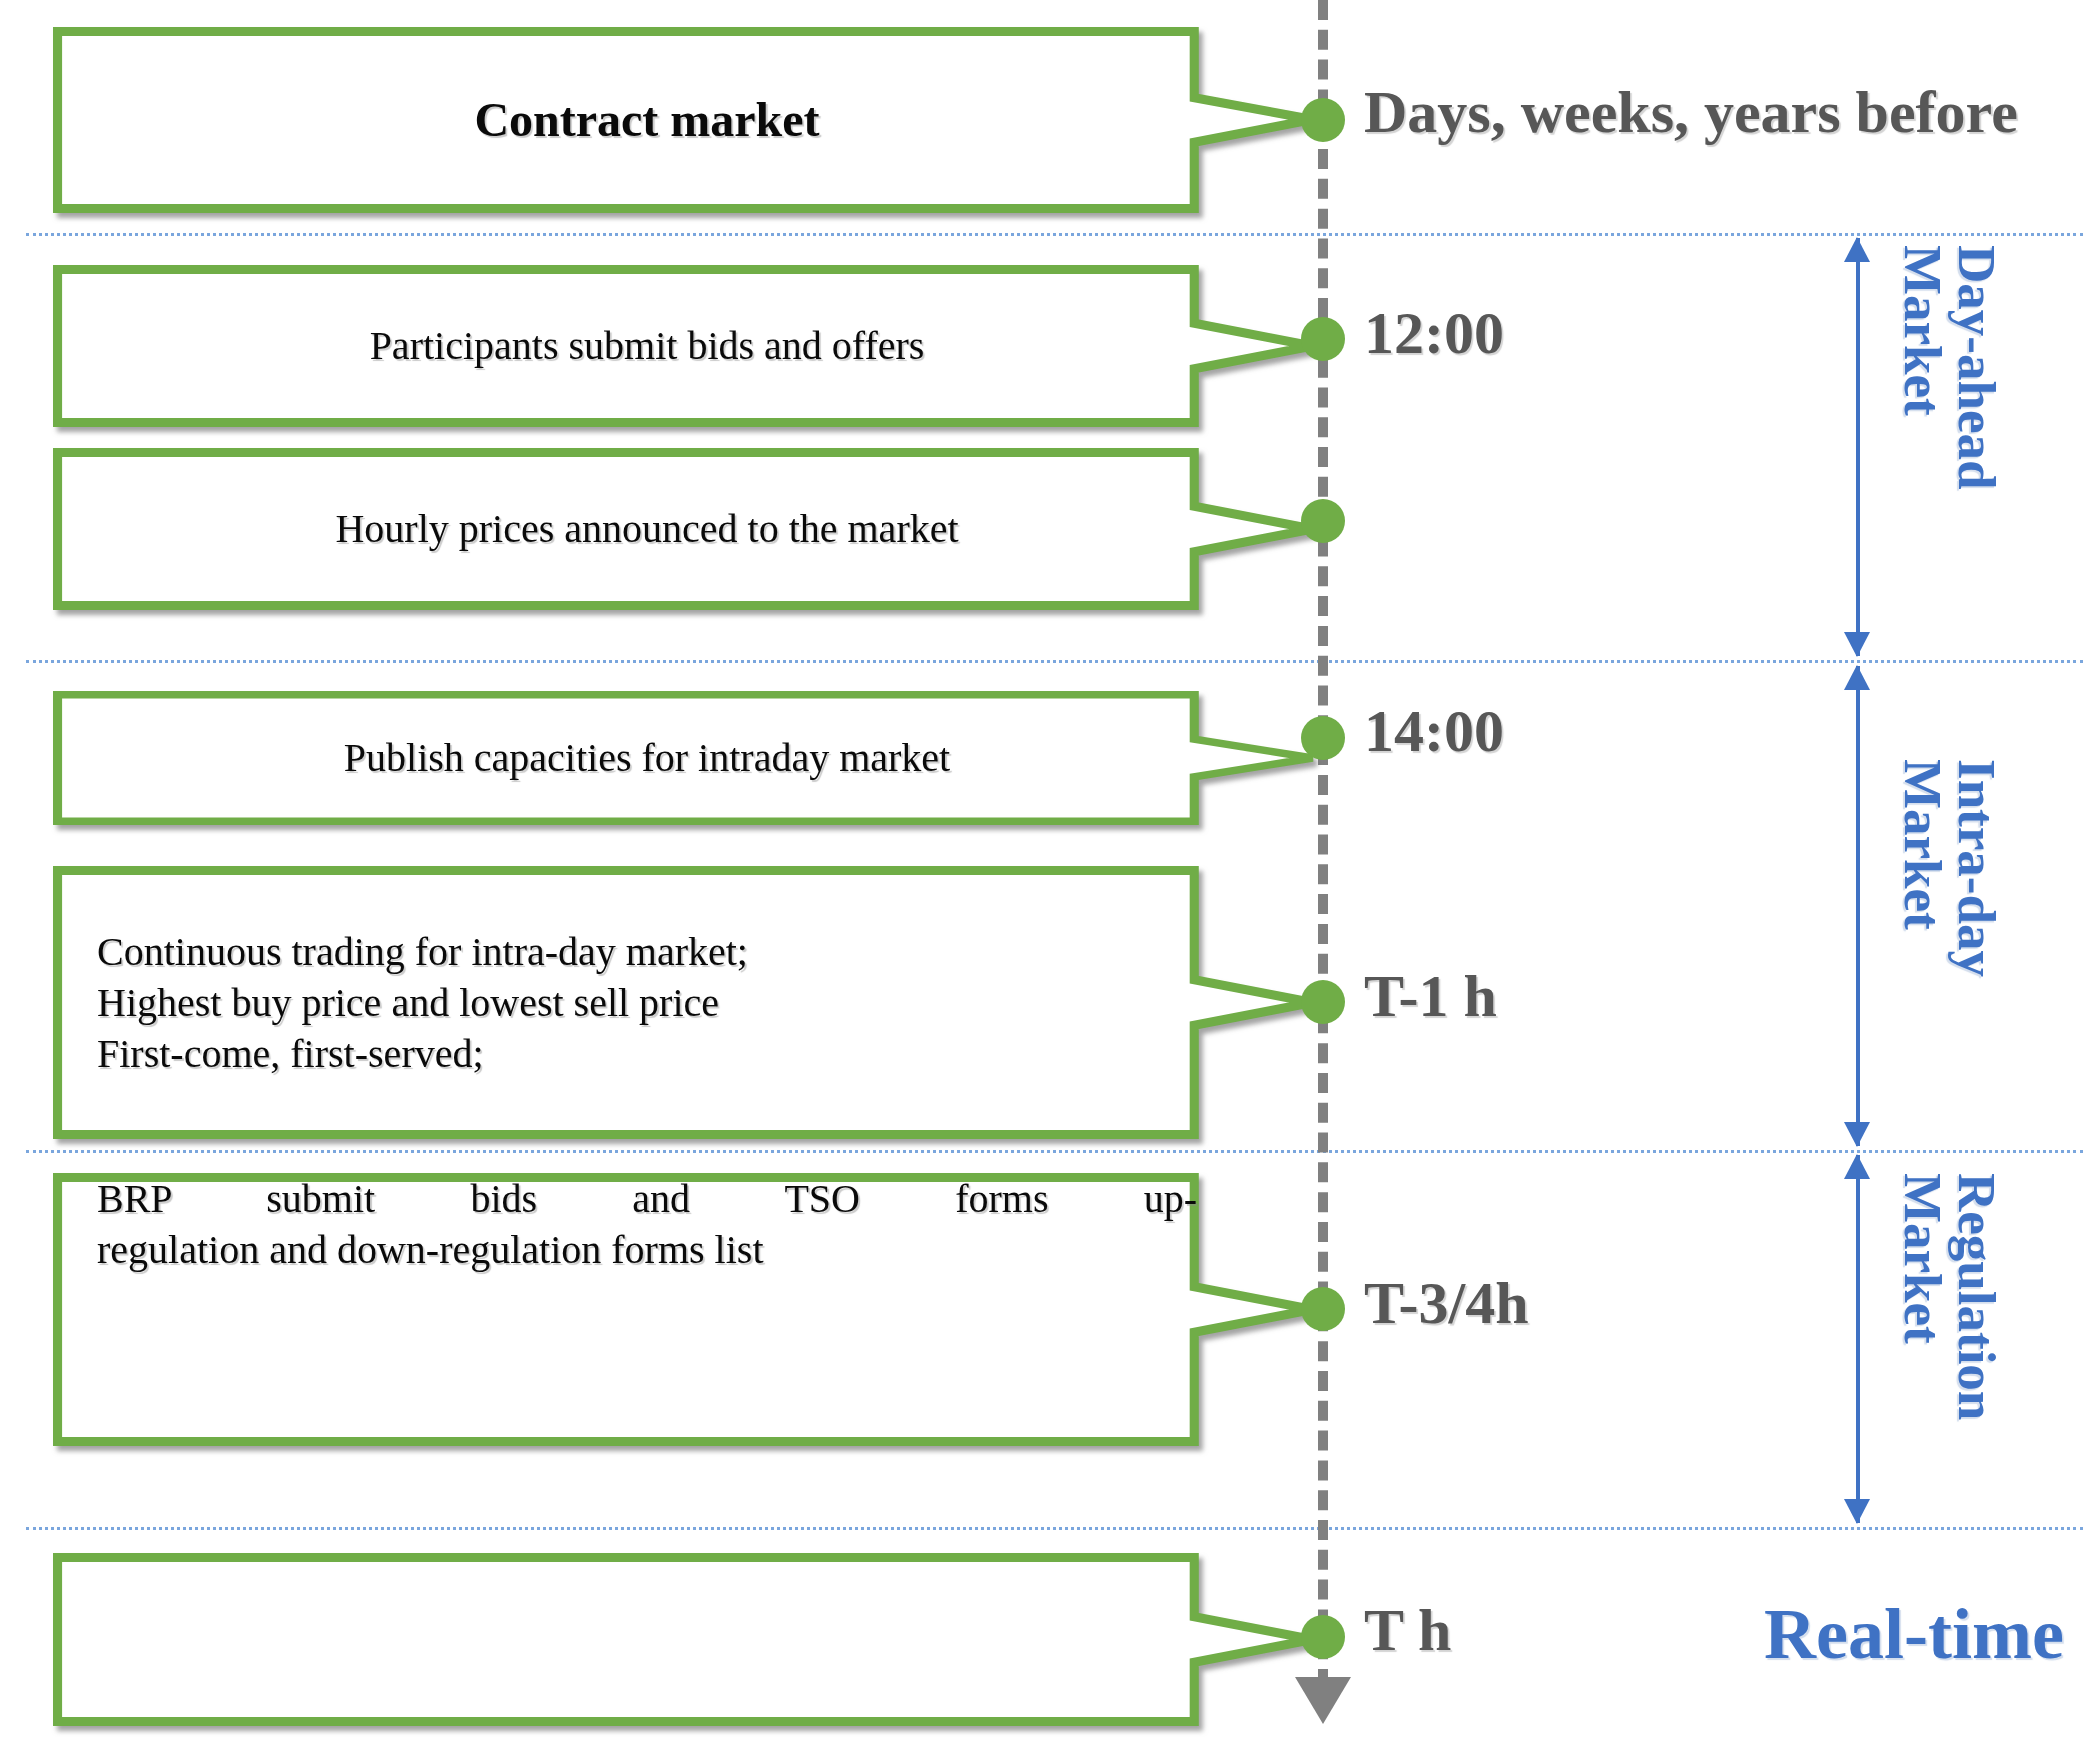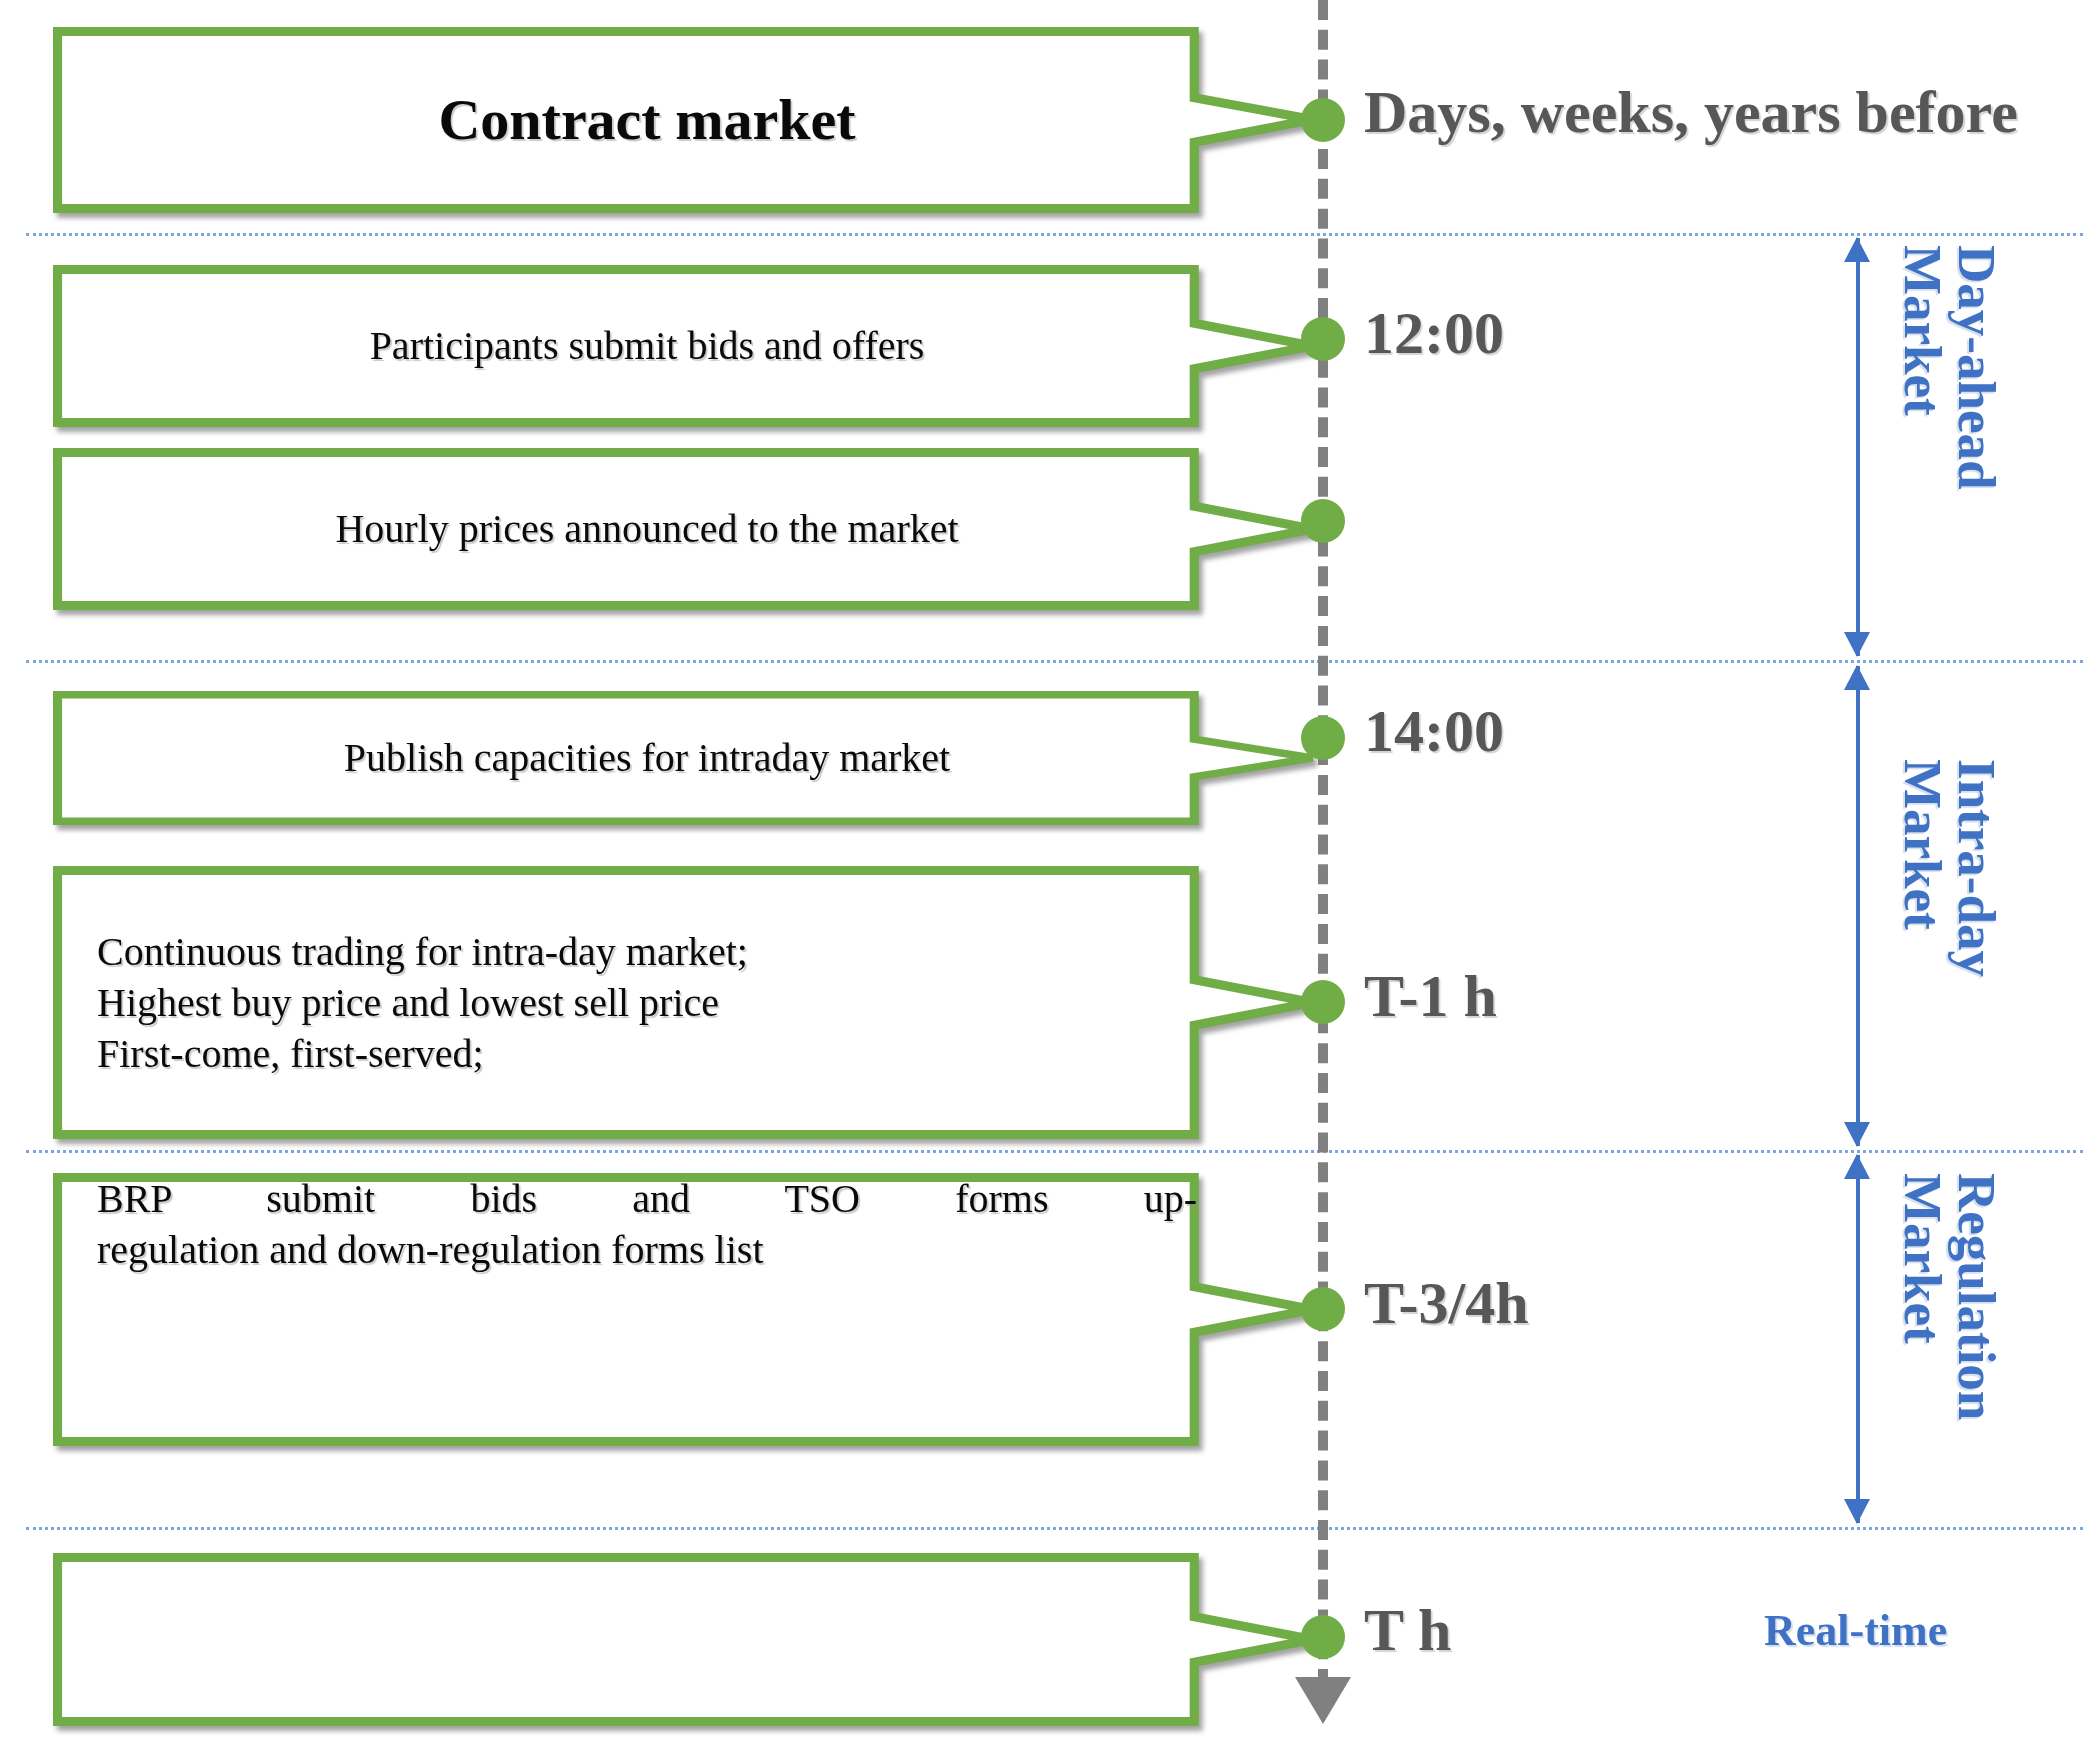--- a/index.html
+++ b/index.html
@@ -23,21 +23,21 @@
   .box{position:absolute;box-sizing:border-box;}
   .box .shape{position:absolute;inset:0;filter:drop-shadow(4.5px 5.5px 2.7px rgba(90,90,90,.55));}
   .box svg{display:block;width:100%;height:100%;}
   .box .txt{position:absolute;top:0;bottom:0;left:44px;right:120px;
        display:flex;flex-direction:column;justify-content:center;
        color:#0a0a0a;font-size:40px;line-height:1.28;
        font-family:"Liberation Serif",serif;
        text-shadow:1.8px 1.8px 0.9px rgba(140,140,140,.45);}
   .txt.center{align-items:center;text-align:center;}
   .txt.left{align-items:flex-start;text-align:left;}
-  .txt.bold{font-weight:bold;font-size:58px;}
+  .txt.bold{font-weight:bold;font-size:48px;}
   .txt.justify{display:block;text-align:justify;text-justify:inter-word;}
   .txt.justify > span{display:block;}
   .txt.justify .j{text-align:justify;text-align-last:justify;}
 
   
   .tlabel{position:absolute;left:1364px;color:#575757;font-weight:bold;
        font-size:60px;white-space:nowrap;font-family:"Liberation Serif",serif;
        text-shadow:1.8px 1.8px 0.9px rgba(170,170,170,.5);}
 
   
@@ -47,23 +47,23 @@
        border-left:13.6px solid transparent;border-right:13.6px solid transparent;}
   .bracket .cap.up{top:-0.9px;border-bottom:25.5px solid #3f72c4;}
   .bracket .cap.dn{bottom:-0.9px;border-top:25.5px solid #3f72c4;}
 
   .phase{position:absolute;left:1896px;color:#3f72c4;font-weight:bold;
        font-size:53px;line-height:1.02;white-space:nowrap;
        font-family:"Liberation Serif",serif;
        writing-mode:vertical-rl;text-orientation:mixed;
        text-shadow:1.8px 1.8px 0.9px rgba(170,190,220,.5);}
 
-  .realtime{position:absolute;color:#3f72c4;font-weight:bold;font-size:44px;
+  .realtime{position:absolute;color:#3f72c4;font-weight:bold;font-size:72px;
        white-space:nowrap;font-family:"Liberation Serif",serif;
-       text-shadow:1.8px 1.8px 0.9px rgba(170,190,220,.5);margin-top:12px;}
+       text-shadow:1.8px 1.8px 0.9px rgba(170,190,220,.5);}
 </style>
 </head>
 <body>
 
 <div id="stage">
 
   <div class="sep" style="top:233px"></div>
   <div class="sep" style="top:660px"></div>
   <div class="sep" style="top:1150px"></div>
   <div class="sep" style="top:1527px"></div>

